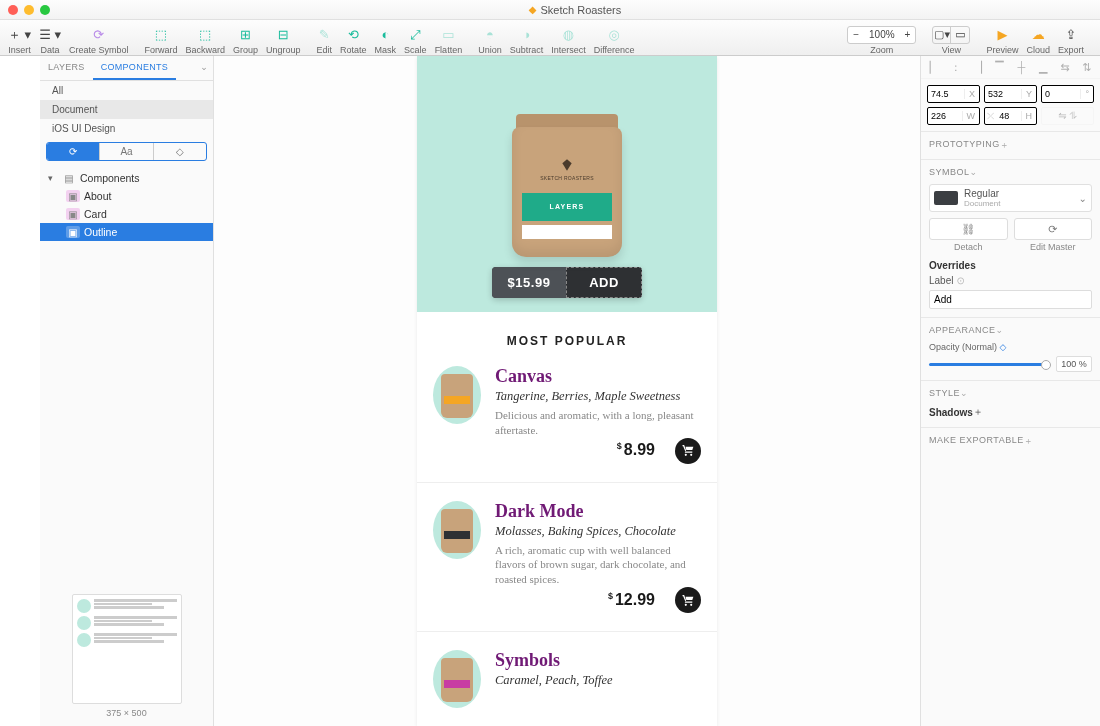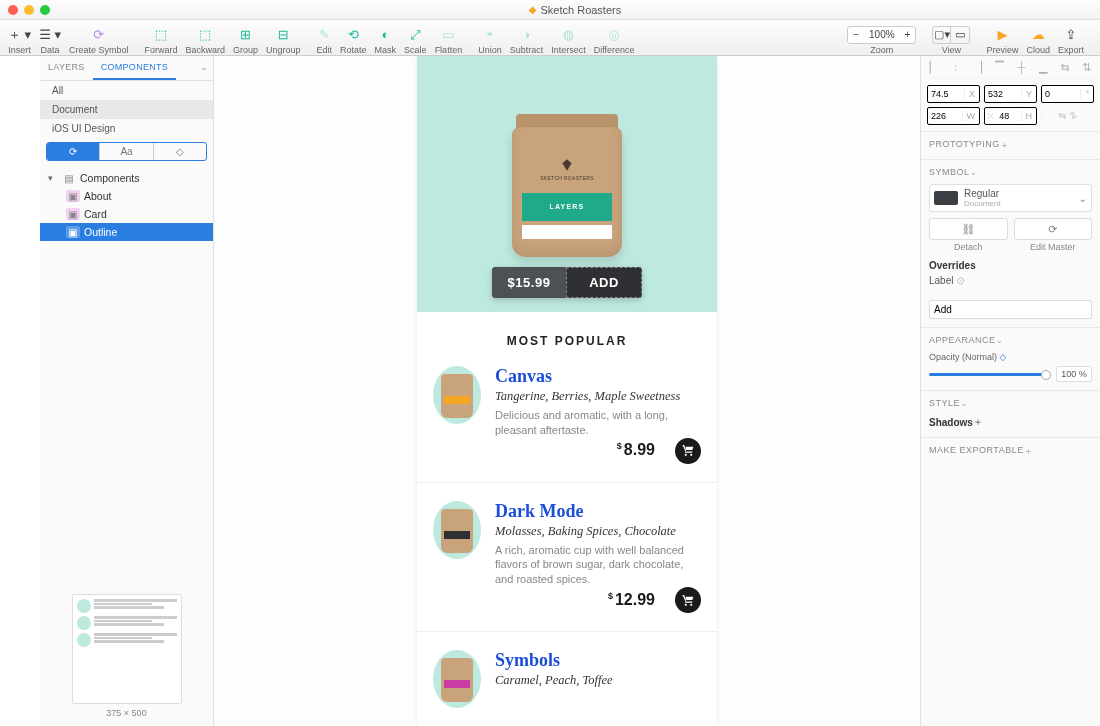--- a/index.html
+++ b/index.html
@@ -80,23 +80,23 @@
 .price-bar .add-part { flex:1; display:flex; align-items:center; justify-content:center; background:#2e3033; border:1px dashed #888; }
 
 .section-title { text-align:center; font-weight:700; letter-spacing:2px; font-size:12px; color:#222; padding:22px 0 18px; }
 .item { display:flex; gap:14px; padding:0 16px 18px; border-bottom:1px solid #eee; margin-bottom:18px; }
 .item-img { width:48px; height:58px; border-radius:50%; background:#bde9de; flex-shrink:0; position:relative; }
 .item-img .mini-bag { position:absolute; left:8px; top:8px; width:32px; height:44px; background:#c8a37b; border-radius:4px 4px 6px 6px; }
 .item-img .mini-bag::after { content:''; position:absolute; left:3px; right:3px; top:22px; height:8px; }
 .item-img.orange .mini-bag::after { background:#f5a623; }
 .item-img.dark .mini-bag::after { background:#2e3033; }
 .item-img.pink .mini-bag::after { background:#c83ca3; }
-.item-info h3 { font-family: Georgia, serif; font-size:18px; font-weight:700; color:#1d4ed8; margin-bottom:2px; }
+.item-info h3 { font-family: Georgia, serif; font-size:18px; font-weight:700; color:#701a75; margin-bottom:2px; }
 .item-info .notes { font-family: Georgia, serif; font-style:italic; font-size:12.5px; color:#333; margin-bottom:4px; }
-.item-info .desc { font-size:11px; color:#888; line-height:1.35; }
+.item-info .desc { font-size:11px; color:#888; line-height:1.35;font-family:Liberation Serif, serif; }
 .item-price-row { display:flex; justify-content:flex-end; align-items:center; gap:20px; margin-top:0; }
 .item-price { font-size:16px; font-weight:700; color:#1a1a1a; }
 .item-price .cur { font-size:9px; vertical-align:super; margin-right:2px; }
 .cart-btn { width:26px; height:26px; border-radius:50%; background:#1a1a1a; display:flex; align-items:center; justify-content:center; }
 .cart-btn svg { width:13px; height:13px; fill:#fff; }
 
 
 .inspector { width:180px; border-left:1px solid #e0e0e0; background:#fafafa; overflow-y:auto; font-size:10px; color:#555; }
 .align-row { display:flex; justify-content:space-between; padding:4px 6px; border-bottom:1px solid #eee; opacity:.45; }
 .align-row span { width:14px; height:14px; display:flex; align-items:center; justify-content:center; font-size:11px; }
@@ -115,21 +115,21 @@
 .symbol-row .sym-thumb { width:24px; height:14px; background:#3b3e42; border-radius:2px; }
 .symbol-row .sym-txt { flex:1; font-size:10px; }
 .symbol-row .sym-txt .sub { font-size:8px; color:#aaa; }
 .symbol-row .chev { color:#888; }
 
 .two-btn { display:flex; gap:6px; margin-top:6px; }
 .two-btn .btn { flex:1; border:1px solid #ddd; background:#fff; border-radius:3px; height:22px; display:flex; align-items:center; justify-content:center; font-size:11px; color:#777; }
 .two-btn-labels { display:flex; gap:6px; }
 .two-btn-labels span { flex:1; text-align:center; font-size:9px; color:#888; margin-top:2px; }
 
-.override-label { font-size:10px; color:#555; margin-bottom:14px; display:flex; align-items:center; gap:3px; }
+.override-label { font-size:10px; color:#555; margin-bottom:4px; display:flex; align-items:center; gap:3px; }
 .override-input { width:100%; border:1px solid #ddd; background:#fff; padding:3px 4px; font-size:10px; border-radius:2px; }
 
 .opacity-row { display:flex; align-items:center; gap:6px; }
 .opacity-slider { flex:1; height:3px; background:linear-gradient(to right,#2a7de1 100%,#2a7de1 100%); border-radius:2px; position:relative; }
 .opacity-slider::after { content:''; position:absolute; right:-1px; top:-3px; width:8px; height:8px; border:1px solid #aaa; background:#fff; border-radius:50%; }
 .opacity-val { width:36px; border:1px solid #ddd; background:#fff; text-align:center; height:16px; font-size:9px; border-radius:2px; display:flex; align-items:center; justify-content:center; }
 .opacity-lbl { font-size:9px; color:#666; margin-bottom:4px; }
 
 </style>
 </head>

